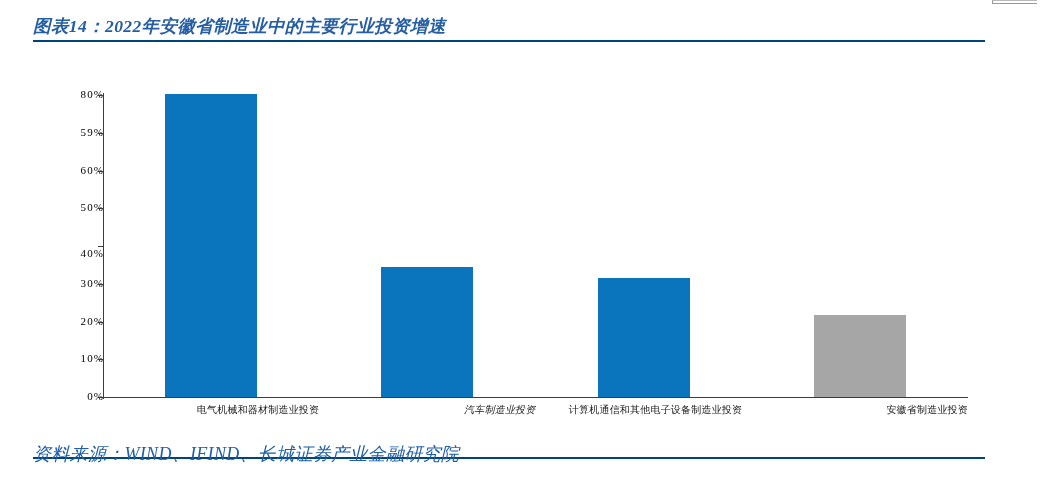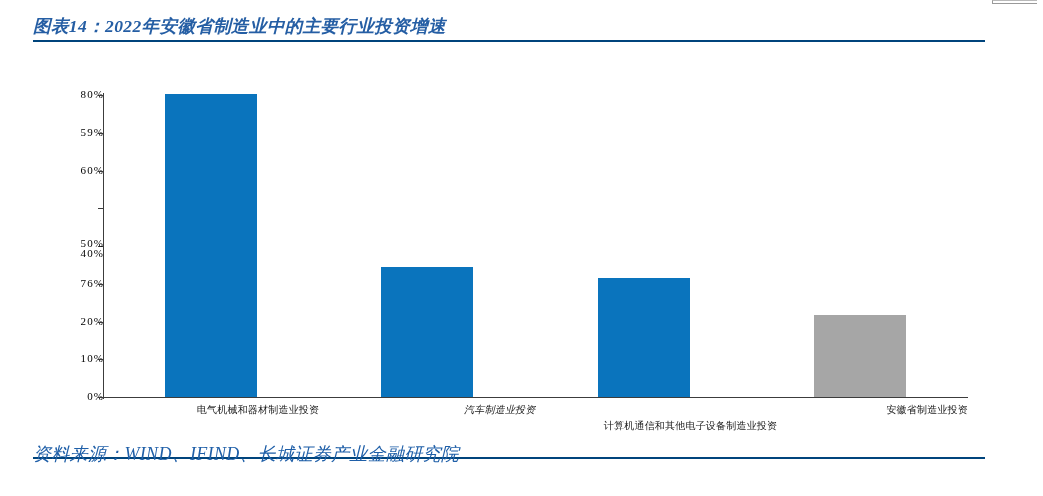--- a/index.html
+++ b/index.html
@@ -151,29 +151,29 @@
       <div class="y-tick" style="top: 349px;"></div>
       <div class="y-tick-row" style="top: 311.25px;">
         <div class="y-tick-label" style="top: -7px;">10%</div>
       </div>
       <div class="y-tick" style="top: 311.25px;"></div>
       <div class="y-tick-row" style="top: 273.5px;">
         <div class="y-tick-label" style="top: -7px;">20%</div>
       </div>
       <div class="y-tick" style="top: 273.5px;"></div>
       <div class="y-tick-row" style="top: 235.75px;">
-        <div class="y-tick-label" style="top: -7px;">76%</div>
+        <div class="y-tick-label" style="top: -7px;">30%</div>
       </div>
       <div class="y-tick" style="top: 235.75px;"></div>
       <div class="y-tick-row" style="top: 198px; margin-top: 8px;">
         <div class="y-tick-label" style="top: -7px;">40%</div>
       </div>
       <div class="y-tick" style="top: 198px;"></div>
       <div class="y-tick-row" style="top: 160.25px;">
-        <div class="y-tick-label" style="top: -7px; margin-top: 36px;">50%</div>
+        <div class="y-tick-label" style="top: -7px;">50%</div>
       </div>
       <div class="y-tick" style="top: 160.25px;"></div>
       <div class="y-tick-row" style="top: 122.5px;">
         <div class="y-tick-label" style="top: -7px;">60%</div>
       </div>
       <div class="y-tick" style="top: 122.5px;"></div>
       <div class="y-tick-row" style="top: 84.75px;">
         <div class="y-tick-label" style="top: -7px;">59%</div>
       </div>
       <div class="y-tick" style="top: 84.75px;"></div>
@@ -184,19 +184,19 @@
     </div>
   <div id="bars-layer">
       <div class="bar" title="电气机械和器材制造业投资 80.3%" style="left: 165.125px; width: 92px; height: 303.132px; background: rgb(10, 116, 189);"></div>
       <div class="bar" title="汽车制造业投资 34.4%" style="left: 381.375px; width: 92px; height: 129.86px; background: rgb(10, 116, 189);"></div>
       <div class="bar" title="计算机通信和其他电子设备制造业投资 31.5%" style="left: 597.625px; width: 92px; height: 118.912px; background: rgb(10, 116, 189);"></div>
       <div class="bar" title="安徽省制造业投资 21.7%" style="left: 813.875px; width: 92px; height: 81.9175px; background: rgb(166, 166, 166);"></div>
     </div>
   <div id="cat-labels">
       <div class="cat-label" style="left: 103px; width: 216.25px;">电气机械和器材制造业投资</div>
       <div class="cat-label" style="left: 319.25px; width: 216.25px; font-style: italic;">汽车制造业投资</div>
-      <div class="cat-label" style="left: 561px; width: 216.25px; margin-top: 16px;">计算机通信和其他电子设备制造业投资</div>
+      <div class="cat-label" style="left: 526px; width: 216.25px;">计算机通信和其他电子设备制造业投资</div>
       <div class="cat-label" style="left: 751.75px; width: 216.25px;">安徽省制造业投资</div>
     </div>
 </div>
 
 <div id="footer-rule"></div>
 <div id="footer-source">资料来源：WIND、IFIND、长城证券产业金融研究院</div>
 
 </body></html>

